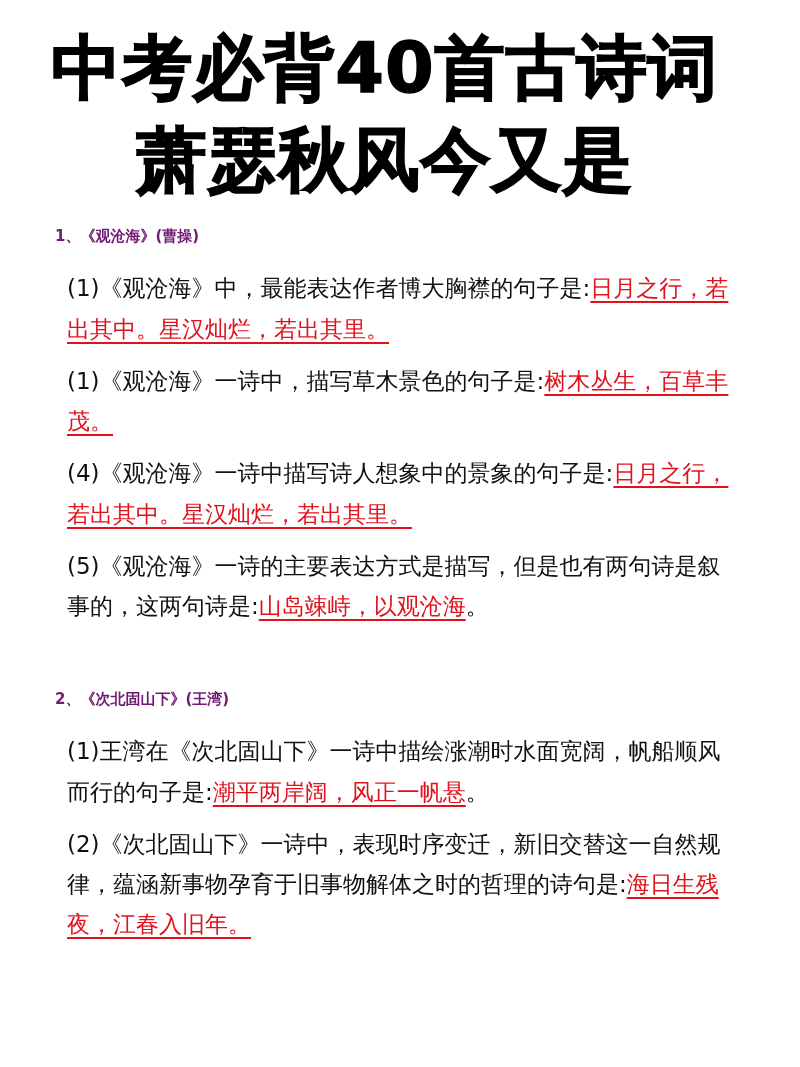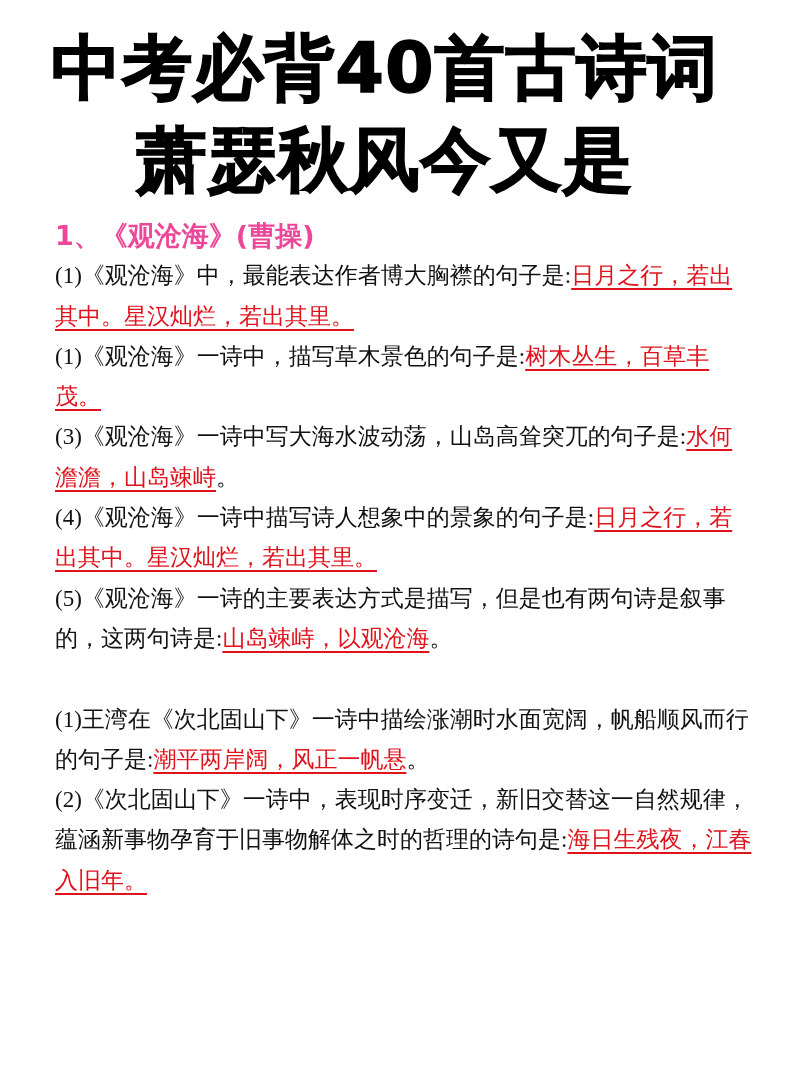--- a/index.html
+++ b/index.html
@@ -35,27 +35,26 @@
     .content {
       position: absolute;
       left: 55px;
       top: 216px;
       width: 700px;
       font-size: 23px;
       line-height: 40.3px;
     }
     .section-heading {
       font-weight: bold;
-      font-size: 27px;
+      font-size: 15px;
       line-height: 40.3px;
-      color: #ec4899;
+      color: #701a75;
     }
     .item {
-      margin: 0;
-      font-family: Liberation Serif, serif;
+      margin: 12px;
     }
     .answer {
       color: #e0131d;
       text-decoration: underline;
       text-decoration-color: #e0131d;
       text-decoration-thickness: 2px;
       text-underline-offset: 5px;
     }
     .spacer {
       height: 40.3px;
@@ -74,33 +73,31 @@
   <div class="section">
     <div class="section-heading">1、《观沧海》(曹操)</div>
 
     <p class="item">
       <span>(1)《观沧海》中，最能表达作者博大胸襟的句子是:</span><span class="answer">日月之行，若出其中。星汉灿烂，若出其里。</span><span></span>
     </p>
     <p class="item">
       <span>(1)《观沧海》一诗中，描写草木景色的句子是:</span><span class="answer">树木丛生，百草丰茂。</span><span></span>
     </p>
     <p class="item">
-      <span>(3)《观沧海》一诗中写大海水波动荡，山岛高耸突兀的句子是:</span><span class="answer">水何澹澹，山岛竦峙</span><span>。</span>
-    </p>
-    <p class="item">
       <span>(4)《观沧海》一诗中描写诗人想象中的景象的句子是:</span><span class="answer">日月之行，若出其中。星汉灿烂，若出其里。</span><span></span>
     </p>
     <p class="item">
       <span>(5)《观沧海》一诗的主要表达方式是描写，但是也有两句诗是叙事的，这两句诗是:</span><span class="answer">山岛竦峙，以观沧海</span><span>。</span>
     </p>
   </div>
 
   <div class="spacer"></div>
 
   <div class="section">
+    <div class="section-heading">2、《次北固山下》(王湾)</div>
 
     <p class="item">
       <span>(1)王湾在《次北固山下》一诗中描绘涨潮时水面宽阔，帆船顺风而行的句子是:</span><span class="answer">潮平两岸阔，风正一帆悬</span><span>。</span>
     </p>
     <p class="item">
       <span>(2)《次北固山下》一诗中，表现时序变迁，新旧交替这一自然规律，蕴涵新事物孕育于旧事物解体之时的哲理的诗句是:</span><span class="answer">海日生残夜，江春入旧年。</span><span></span>
     </p>
   </div>
 
 </div>

